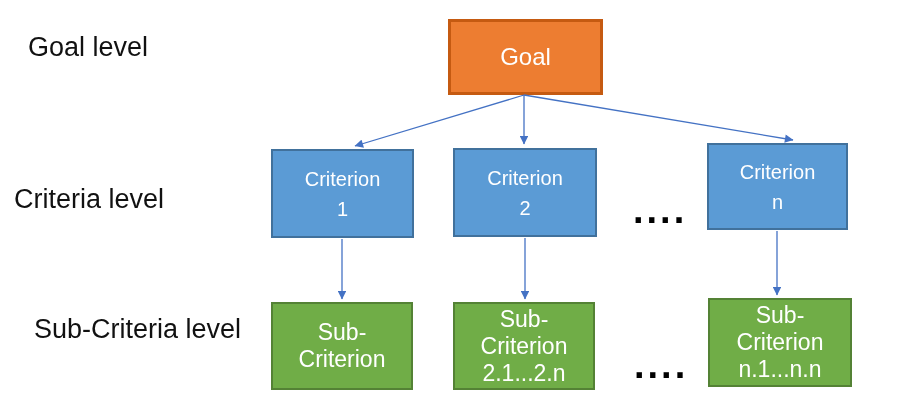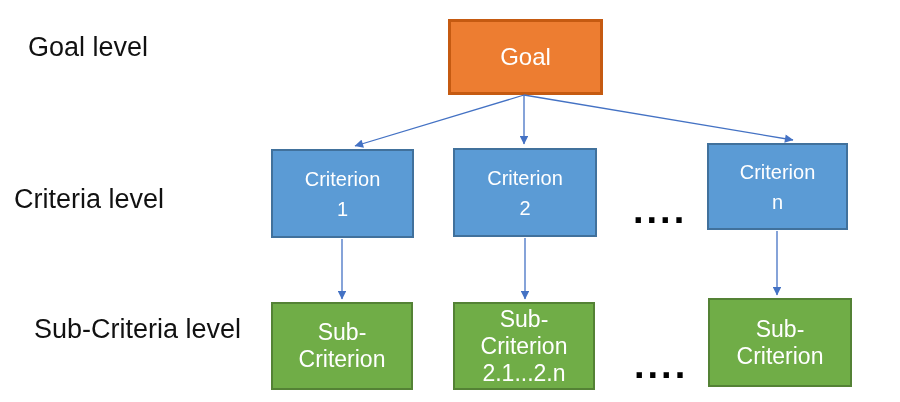--- a/index.html
+++ b/index.html
@@ -119,20 +119,21 @@
     <span>Criterion</span>
   </div>
   <div class="node subcriterion-node sub-2">
     <span>Sub-</span>
     <span>Criterion</span>
     <span>2.1...2.n</span>
   </div>
   <div class="node subcriterion-node sub-n">
     <span>Sub-</span>
     <span>Criterion</span>
+    <span>n.1...n.n</span>
   </div>
 
   <div class="ellipsis ellipsis-criteria">....</div>
   <div class="ellipsis ellipsis-subcriteria">....</div>
 
   <svg class="arrows-svg" viewBox="0 0 900 402" xmlns="http://www.w3.org/2000/svg">
     <defs>
       <marker id="arrow" viewBox="0 0 10 10" refX="9.5" refY="5" markerWidth="10" markerHeight="8.5" orient="auto" markerUnits="userSpaceOnUse">
         <path class="arrowhead" d="M 0 0 L 10 5 L 0 10 z"></path>
       </marker>

